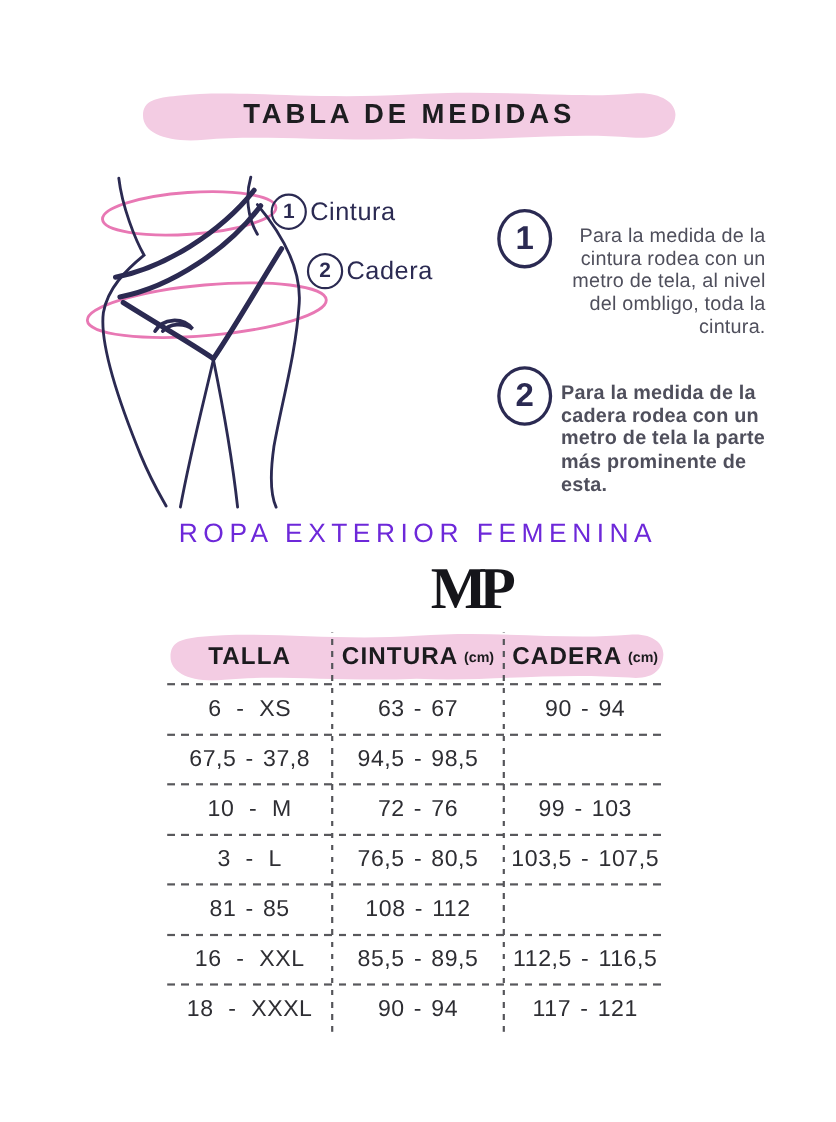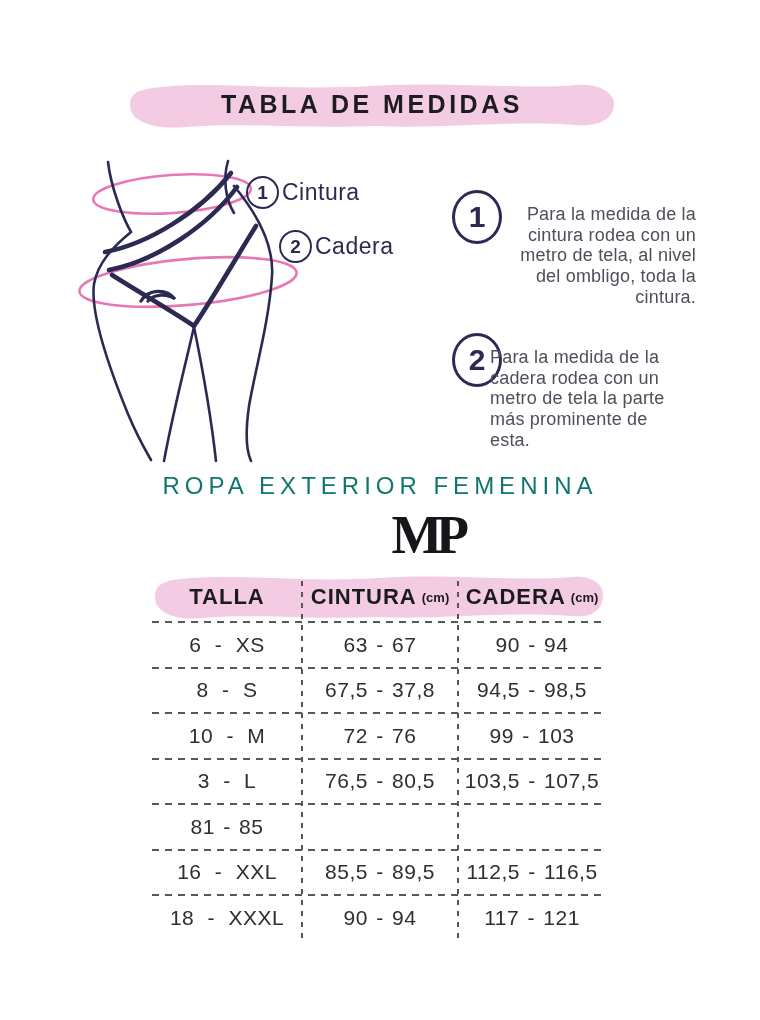--- a/index.html
+++ b/index.html
@@ -32,25 +32,25 @@
     display:flex;align-items:center;justify-content:center;
     font-size:30px;font-weight:bold;color:#2b2a52;
   }
   .instr-badge.b1{left:452px;top:190px;}
   .instr-badge.b2{left:452px;top:333px;}
   .instr-text{
     position:absolute;width:186px;font-size:18px;line-height:1.15;
     color:#4f4f5c;letter-spacing:0.2px;
   }
   .instr-text.t1{left:510px;top:204px;text-align:right;}
-  .instr-text.t2{left:490px;top:347px;}
+  .instr-text.t2{left:510px;top:347px;font-weight:bold;}
   
   .section-heading{
     position:absolute;left:0;top:472px;width:100%;text-align:center;
-    font-size:24px;letter-spacing:5px;color:#0f766e;
+    font-size:24px;letter-spacing:5px;color:#6d28d9;
   }
   .brand-logo{
     position:absolute;left:0;top:504px;width:100%;text-align:center;
     font-family:"Liberation Serif",serif;font-size:54px;font-weight:600;
     color:#15151a;letter-spacing:-0.12em;margin-left:47px;
   }
   
   .size-table{position:absolute;left:152px;top:572px;width:454px;height:369px;}
   .band{position:absolute;left:0;top:0;}
   .thead{
@@ -151,21 +151,20 @@
         <div class="hline"></div>
         <div class="trow">
           <div class="talla">6 - XS</div>
           <div class="num">63 - 67</div>
           <div class="num">90 - 94</div>
         </div>
       </div>
         <div>
         <div class="hline"></div>
         <div class="trow">
-          <div class="talla">8 - S</div>
           <div class="num">67,5 - 37,8</div>
           <div class="num">94,5 - 98,5</div>
         </div>
       </div>
         <div>
         <div class="hline"></div>
         <div class="trow">
           <div class="talla">10 - M</div>
           <div class="num">72 - 76</div>
           <div class="num">99 - 103</div>
@@ -176,20 +175,21 @@
         <div class="trow">
           <div class="talla">3 - L</div>
           <div class="num">76,5 - 80,5</div>
           <div class="num">103,5 - 107,5</div>
         </div>
       </div>
         <div>
         <div class="hline"></div>
         <div class="trow">
           <div class="num">81 - 85</div>
+          <div class="num">108 - 112</div>
         </div>
       </div>
         <div>
         <div class="hline"></div>
         <div class="trow">
           <div class="talla">16 - XXL</div>
           <div class="num">85,5 - 89,5</div>
           <div class="num">112,5 - 116,5</div>
         </div>
       </div>

